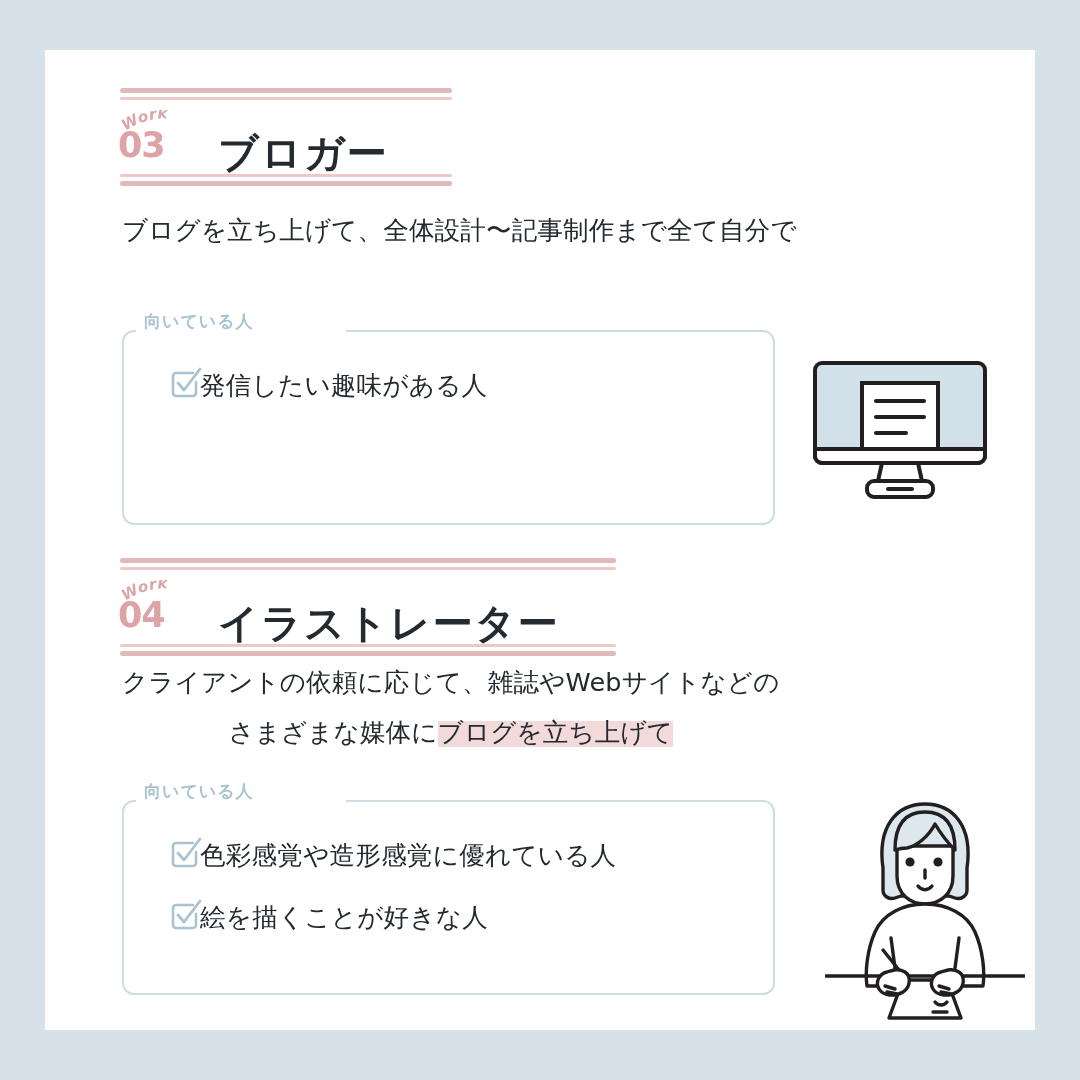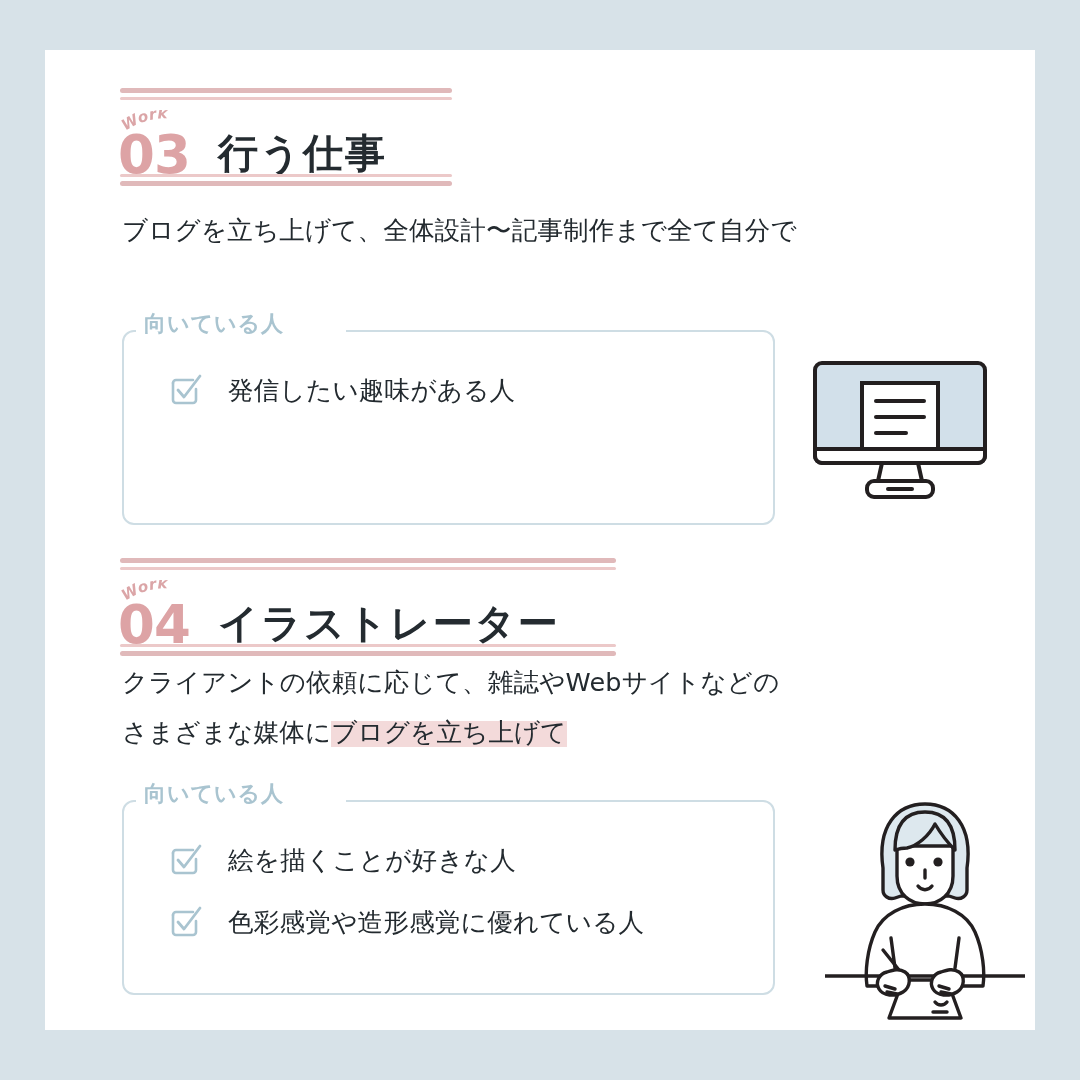--- a/index.html
+++ b/index.html
@@ -37,65 +37,66 @@
   }
   .worknum .wordmark svg { width:78px; height:26px; display:block; }
   .worknum .wordmark text {
     font-family:"DejaVu Sans",sans-serif;
     font-size:15px; font-weight:700; font-style:italic;
     fill:#dba5a7; letter-spacing:0.5px;
   }
   .worknum .num {
     position:absolute; left:-2px; top:16px;
     font-family:"DejaVu Sans",sans-serif;
-    font-size:53px; font-weight:700; color:#dda3a5;
+    font-size:35px; font-weight:700; color:#dda3a5;
     letter-spacing:-1px; line-height:1;
   }
   .jobtitle {
     font-family:"DejaVu Sans",sans-serif;
     font-size:40px; font-weight:700; color:#242b30;
     letter-spacing:2px; line-height:1;
     padding-bottom:5px;
   }
 
   
   .desc {
     position:absolute; left:0;
     font-family:"DejaVu Sans",sans-serif;
     font-size:25.5px; color:#232a2f;
     line-height:50px; letter-spacing:0.2px;
     white-space:nowrap;
+    text-align:center;
   }
   .desc .hl {
     background:linear-gradient(to top,#f3dada 0,#f3dada 26px,transparent 26px);
   }
 
   
   .fitbox { position:absolute; }
   .fitbox .frame {
     position:absolute; left:0; top:18px; right:0; bottom:0;
     border:2px solid #cedde4; border-radius:12px;
   }
   .fitbox .frame-gap {
     position:absolute; left:14px; top:12px;
     height:14px; background:#ffffff;
   }
   .fitbox .boxlabel {
     position:absolute; left:22px; top:0;
     font-family:"DejaVu Sans",sans-serif;
-    font-size:22px; font-weight:700;
+    font-size:17px; font-weight:700;
     color:#a9c4d0; letter-spacing:1px;
     line-height:1.1;
     -webkit-text-stroke:4px #ffffff;
     paint-order:stroke fill;
     white-space:nowrap;
   }
   .checks { position:absolute; left:48px; top:56px; }
   .check-row {
-    display:flex; align-items:center; gap:28px;
+    display:flex; align-items:flex-start; gap:0;
     height:44px; margin-bottom:18px;
   }
   .check-row .cbox { width:30px; height:30px; flex:none; position:relative; }
   .check-row .cbox svg { width:30px; height:30px; overflow:visible; display:block; }
   .check-row .ctext {
     font-family:"DejaVu Sans",sans-serif;
     font-size:25.5px; color:#232a2f; letter-spacing:0.3px;
     white-space:nowrap;
   }
 
@@ -117,21 +118,21 @@
       <div class="hdr-inner" style="top:24px;">
         <div class="worknum">
           <div class="wordmark">
             <svg viewBox="0 0 78 26">
               <path id="arc03" d="M4,22 Q39,-2 74,16" fill="none"></path>
               <text><textPath href="#arc03" startOffset="2%">Work</textPath></text>
             </svg>
           </div>
           <div class="num">03</div>
         </div>
-        <div class="jobtitle">行う仕事</div>
+        <div class="jobtitle">ブロガー</div>
       </div>
       <div class="hdr-rule-bot" style="top:86px;">
         <div class="l1"></div>
           <div class="l2"></div>
       </div>
     </div>
 
     <div class="desc" style="left:77px; top:155px;">
       <div>
         <span>ブログを立ち上げて、全体設計〜記事制作まで全て自分で</span>
@@ -211,31 +212,31 @@
       <div class="boxlabel">向いている人</div>
       <div class="checks">
         <div class="check-row">
           <span class="cbox">
             <svg viewBox="0 0 30 30">
               <path d="M3,8 L3,25 a3,3 0 0 0 3,3 L23,28 a3,3 0 0 0 3,-3 L26,14" fill="none" stroke="#a9c4d0" stroke-width="2.6" stroke-linecap="round"></path>
               <path d="M3,8 a3,3 0 0 1 3,-3 L23,5" fill="none" stroke="#a9c4d0" stroke-width="2.6" stroke-linecap="round"></path>
               <path d="M8,15 L14,22 L30,1" fill="none" stroke="#a9c4d0" stroke-width="2.8" stroke-linecap="round" stroke-linejoin="round"></path>
             </svg>
           </span>
-          <span class="ctext">絵を描くことが好きな人</span>
+          <span class="ctext">色彩感覚や造形感覚に優れている人</span>
         </div>
         <div class="check-row">
           <span class="cbox">
             <svg viewBox="0 0 30 30">
               <path d="M3,8 L3,25 a3,3 0 0 0 3,3 L23,28 a3,3 0 0 0 3,-3 L26,14" fill="none" stroke="#a9c4d0" stroke-width="2.6" stroke-linecap="round"></path>
               <path d="M3,8 a3,3 0 0 1 3,-3 L23,5" fill="none" stroke="#a9c4d0" stroke-width="2.6" stroke-linecap="round"></path>
               <path d="M8,15 L14,22 L30,1" fill="none" stroke="#a9c4d0" stroke-width="2.8" stroke-linecap="round" stroke-linejoin="round"></path>
             </svg>
           </span>
-          <span class="ctext">色彩感覚や造形感覚に優れている人</span>
+          <span class="ctext">絵を描くことが好きな人</span>
         </div>
       </div>
     </div>
 
     <div class="illus" style="left:780px; top:740px; width:200px; height:235px;">
       <svg viewBox="0 0 200 235" width="200" height="235">
         <g fill="none" stroke="#231f20" stroke-width="3.4" stroke-linecap="round" stroke-linejoin="round">
 
           <path d="M58,78 C52,36 72,14 100,14 C128,14 148,36 142,78 L142,100 C142,106 136,110 130,108 L124,106 L76,106 L70,108 C64,110 58,106 58,100 Z" fill="#dde8ee"></path>
 

